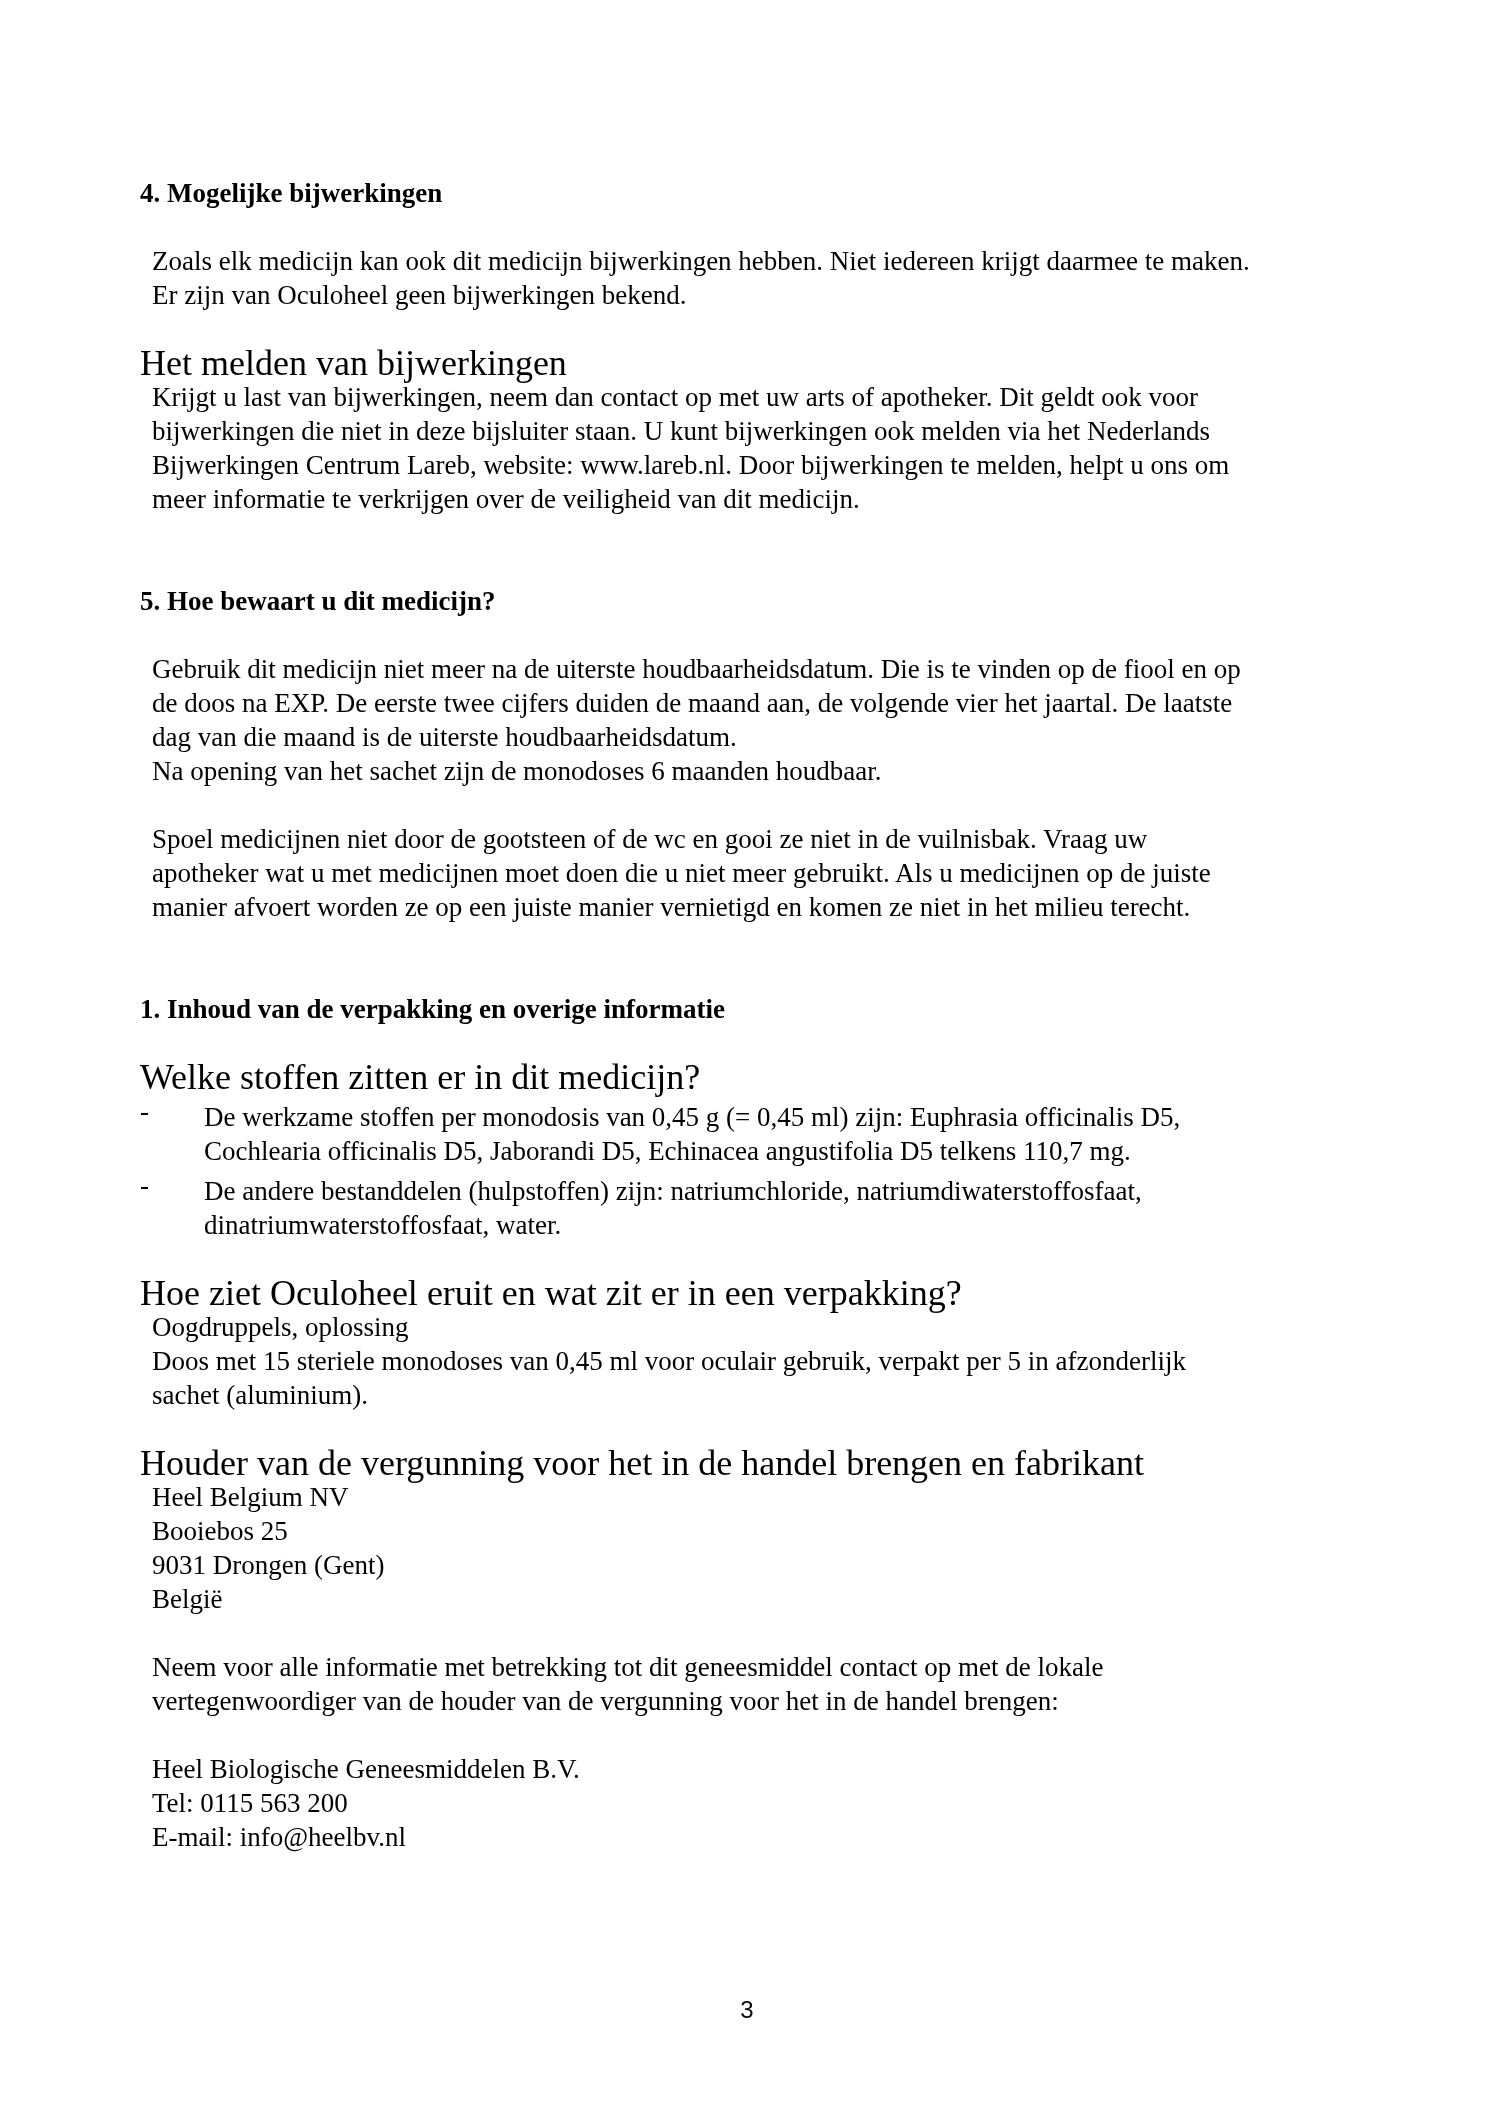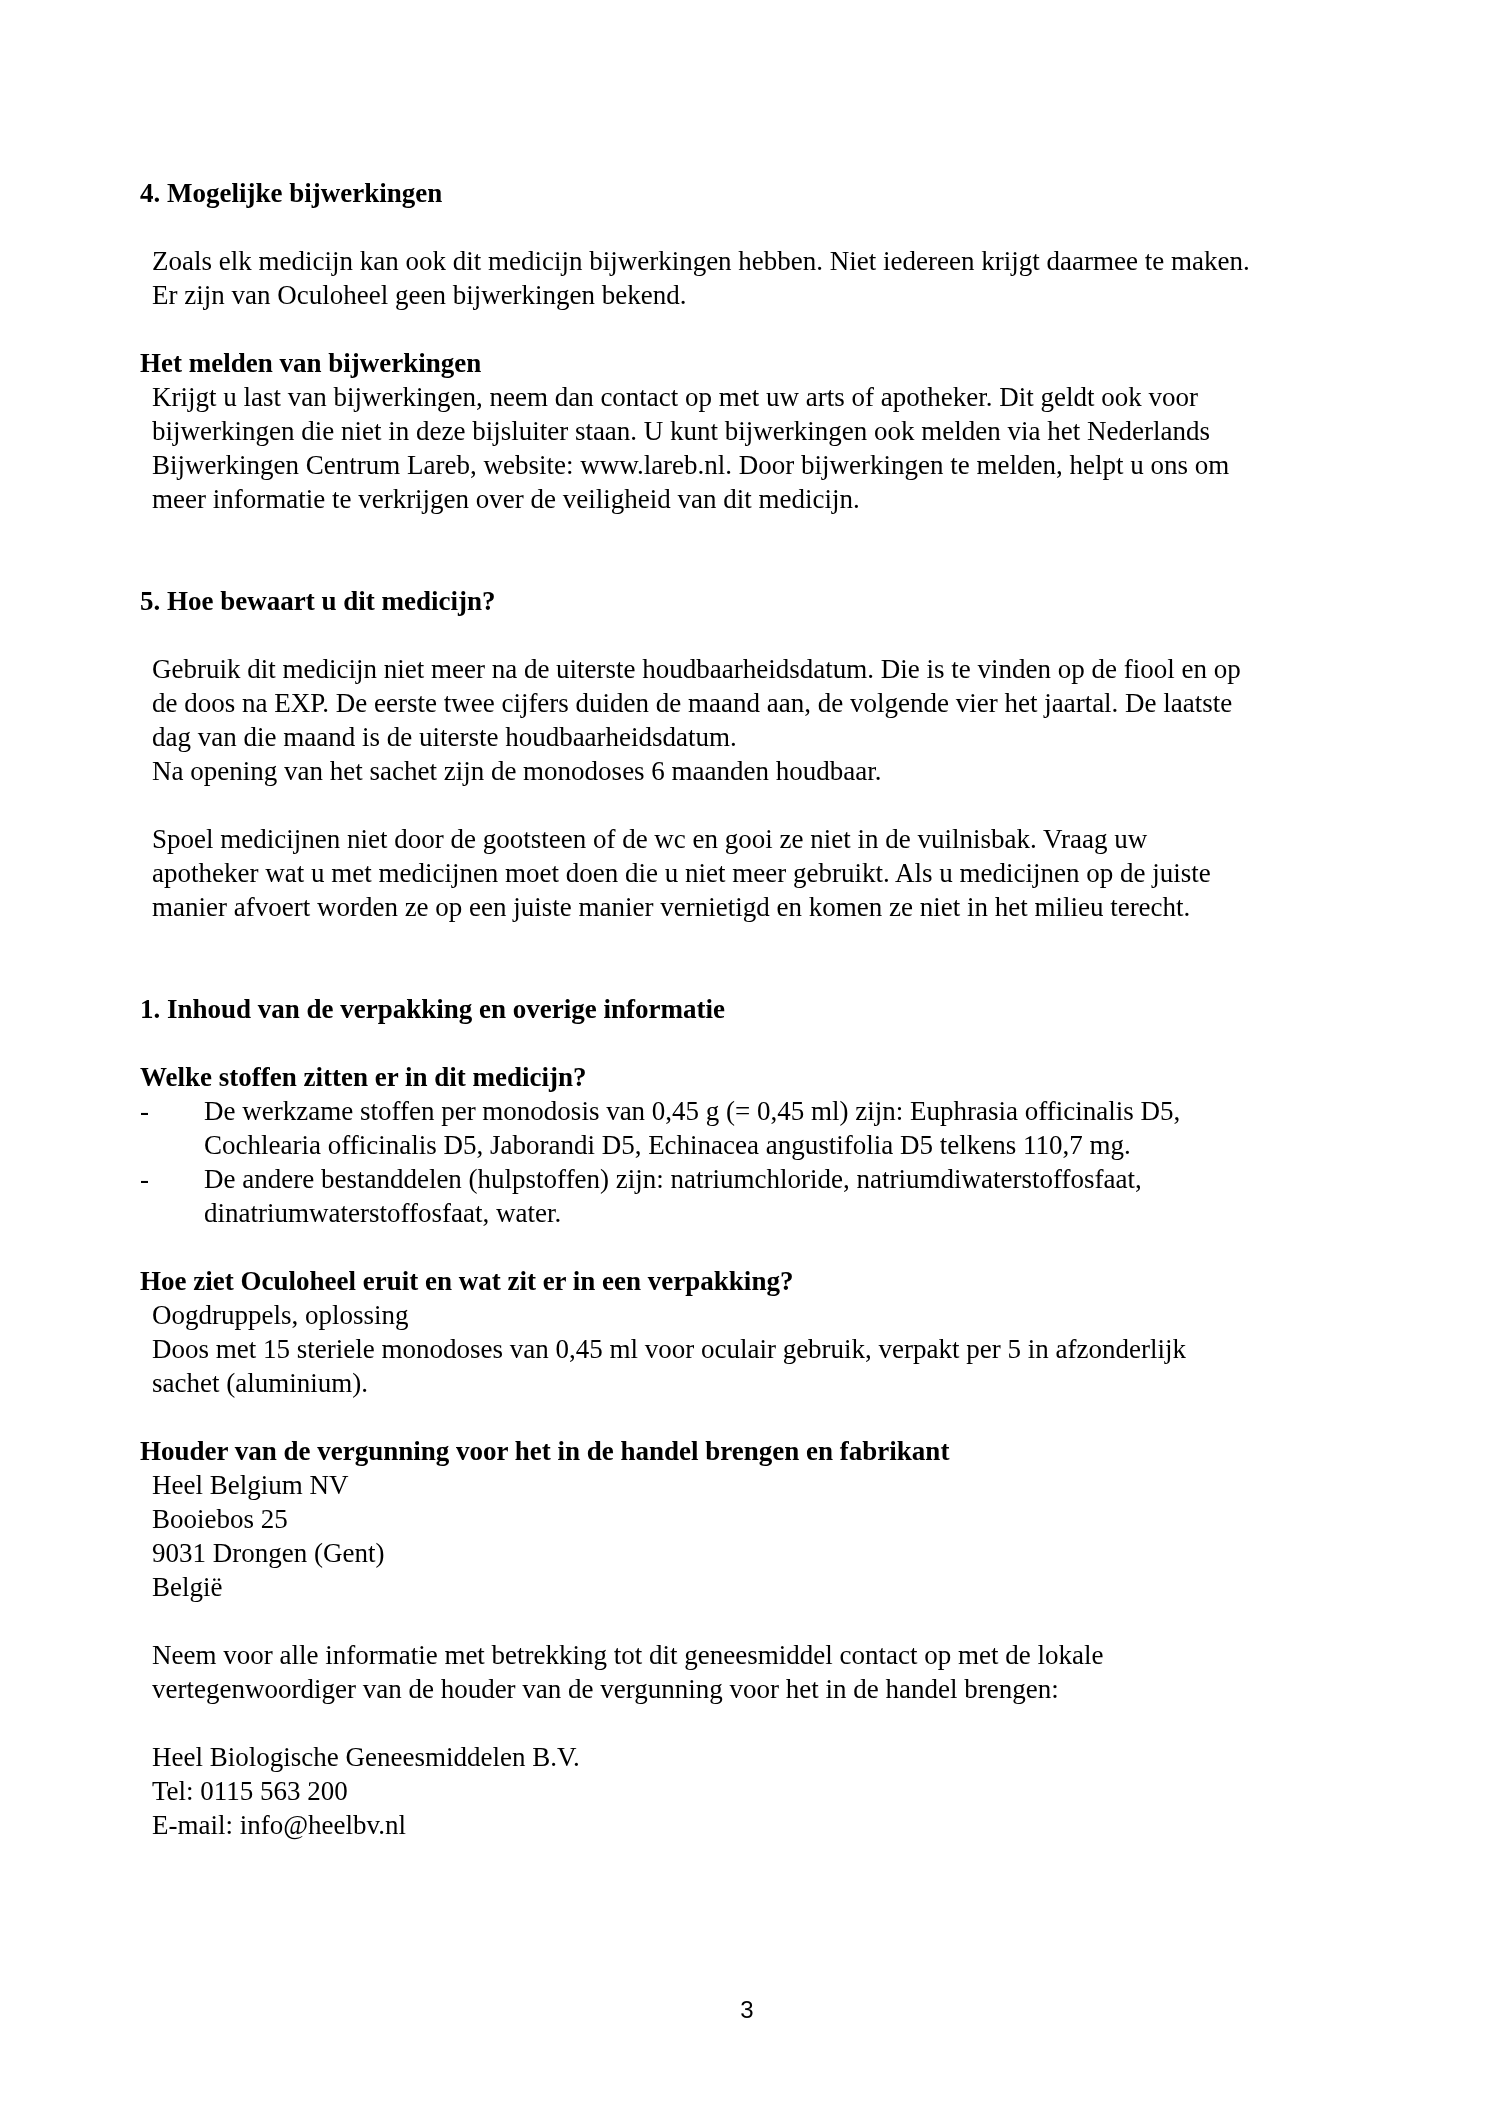--- a/index.html
+++ b/index.html
@@ -26,23 +26,23 @@
   .h-num {
     font-size: 27px;
     line-height: 34px;
     font-weight: bold;
     margin: 0 0 34px 0;
   }
   .h-num.spaced {
     margin-top: 68px;
   }
   .h-sub {
-    font-size: 27px;
+    font-size: 36px;
     line-height: 34px;
-    font-weight: bold;
+    font-weight: normal;
     margin: 34px 0 0 0;
   }
   .para {
     margin: 0 0 34px 12px;
     white-space: pre-line;
   }
   .para.nogap {
     margin-bottom: 0;
   }
   .para.gap-top {
@@ -55,20 +55,21 @@
     display: flex;
     align-items: flex-start;
   }
   .list-marker {
     flex: 0 0 64px;
     white-space: pre;
   }
   .list-text {
     flex: 1 1 auto;
     white-space: pre-line;
+    margin-top: 6px;
   }
   .footer {
     position: absolute;
     bottom: 88px;
     left: 0;
     width: 100%;
     text-align: center;
     font-family: "Liberation Sans", "DejaVu Sans", sans-serif;
     font-size: 24px;
     line-height: 28px;

